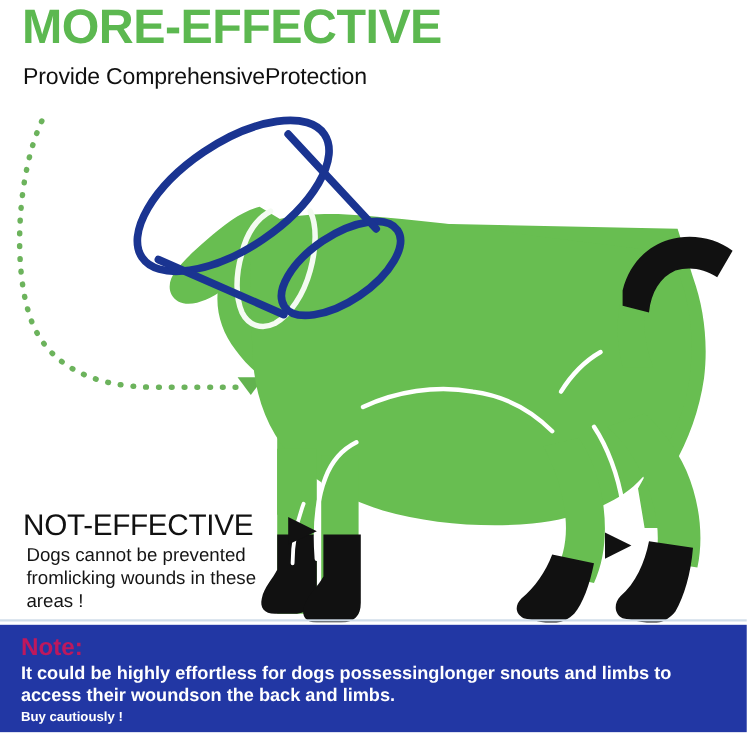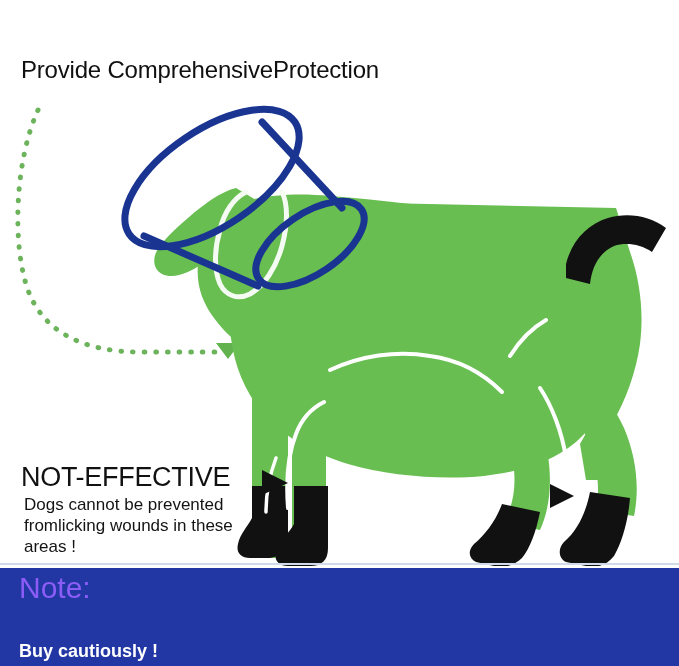--- a/index.html
+++ b/index.html
@@ -25,21 +25,21 @@
     line-height: 46px;
     font-weight: bold;
     letter-spacing: -0.5px;
     color: #5cb850;
     white-space: nowrap;
   }
   .subhead {
     position: absolute;
     left: 21px;
     top: 52px;
-    font-size: 24px;
+    font-size: 21px;
     line-height: 36px;
     font-weight: normal;
     color: #101010;
     white-space: nowrap;
     letter-spacing: -0.2px;
   }
 
   
   .ne-title {
     position: absolute;
@@ -76,60 +76,61 @@
     left: 0;
     top: 568px;
     width: 679px;
     height: 98px;
     background: #2237a4;
   }
   .note-title {
     position: absolute;
     left: 19px;
     top: 576px;
-    font-size: 30px;
+    font-size: 22px;
     line-height: 24px;
-    font-weight: normal;
-    color: #8b5cf6;
+    font-weight: bold;
+    color: #be185d;
   }
   .note-body {
     position: absolute;
     left: 19px;
     top: 602px;
     width: 648px;
     font-size: 16.5px;
     line-height: 20px;
     font-weight: bold;
     color: #ffffff;
   }
   .note-cta {
     position: absolute;
     left: 19px;
     top: 641px;
-    font-size: 18px;
+    font-size: 12px;
     line-height: 20px;
     font-weight: bold;
     color: #ffffff;
   }
 
   
   .art {
     position: absolute;
     left: 0;
     top: 88px;
     width: 679px;
     height: 478px;
   }
   .art svg { display: block; }
 </style>
 </head>
 <body>
 
 <div id="poster">
 
+  <div class="headline">MORE-EFFECTIVE</div>
 
   <div class="subhead">Provide ComprehensiveProtection</div>
 
   <div class="art">
     <svg width="679" height="478" viewBox="0 0 679 478" xmlns="http://www.w3.org/2000/svg">
 
       <g>
         <path d="M 38 22 C 16 70 12 150 26 196 C 40 244 84 264 140 264 C 170 264 200 264 222 264" fill="none" stroke="#6cb35c" stroke-width="5" stroke-linecap="round" stroke-dasharray="0.6 11"></path>
         <polygon points="216,255 240,255 228,271" fill="#62b34f"></polygon>
       </g>
@@ -300,15 +301,16 @@
 
     </svg>
   </div>
 
   <div class="ne-title">NOT-EFFECTIVE</div>
   <div class="ne-body">Dogs cannot be prevented fromlicking wounds in these areas !</div>
 
   <div class="note-rule"></div>
   <div class="note-banner"></div>
   <div class="note-title">Note:</div>
+  <div class="note-body">It could be highly effortless for dogs possessinglonger snouts and limbs to access their woundson the back and limbs.</div>
   <div class="note-cta">Buy cautiously !</div>
 
 </div>
 
 </body></html>

